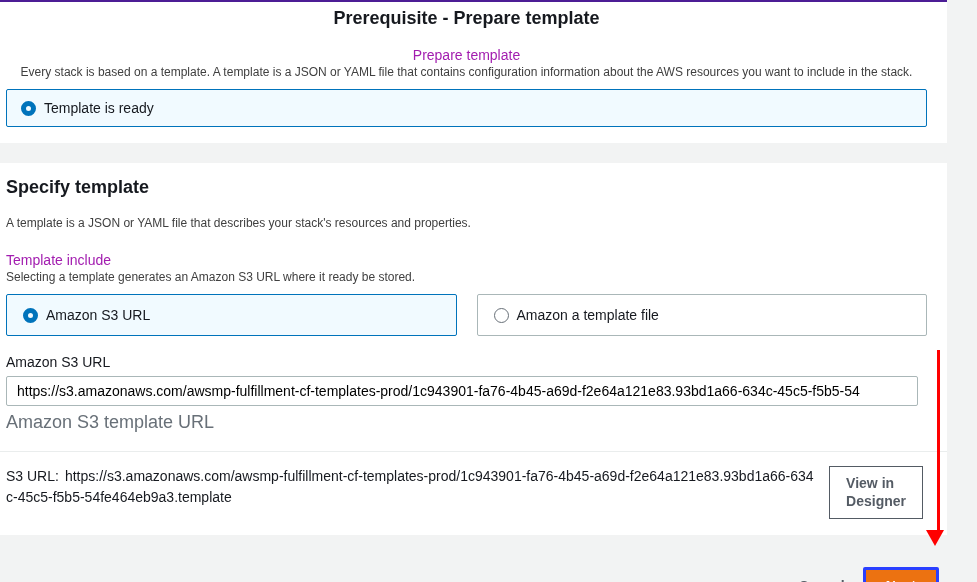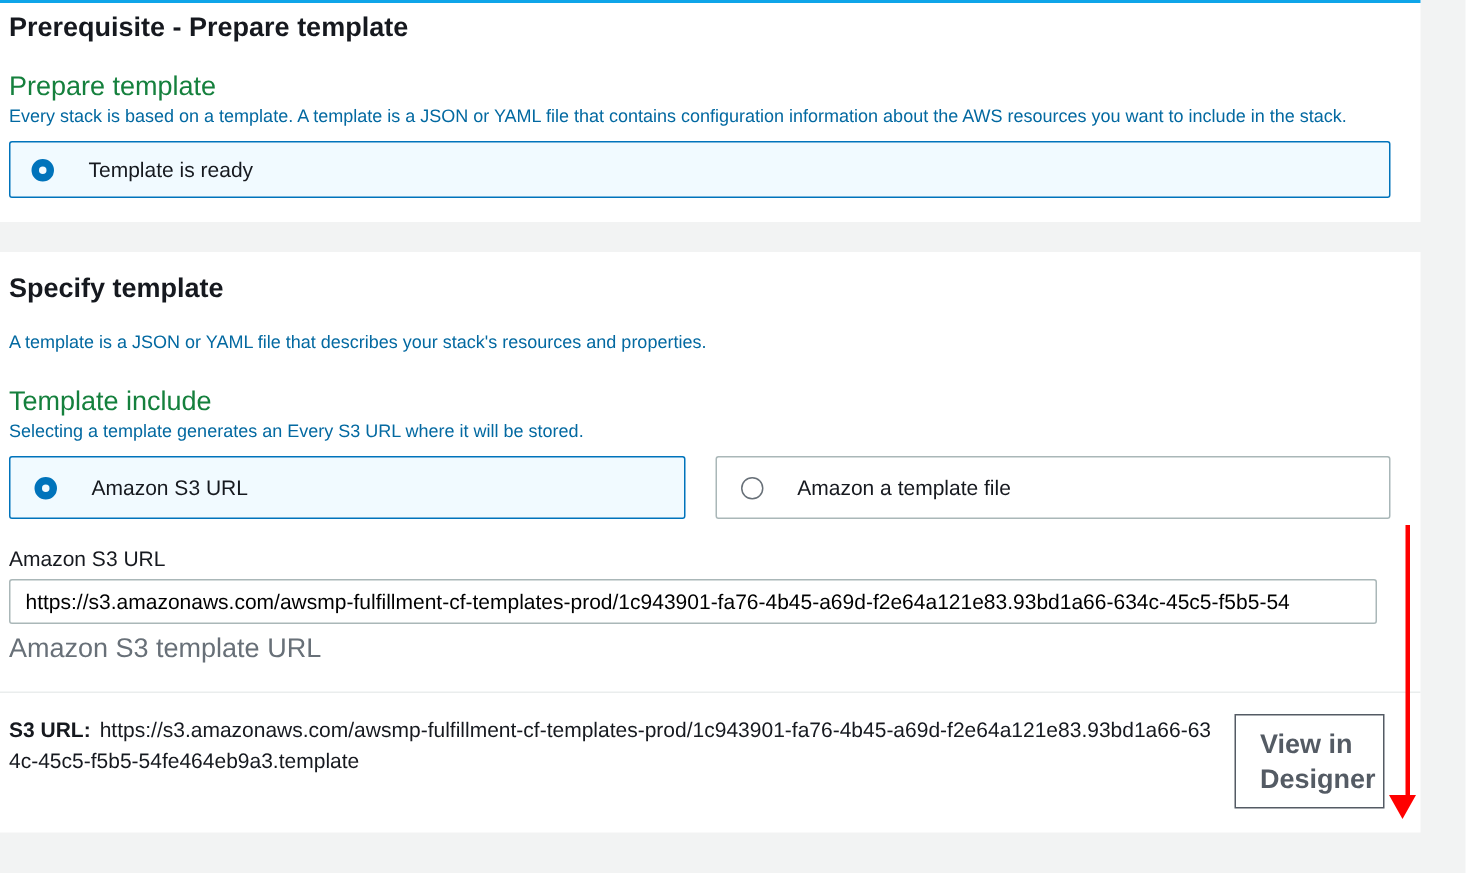--- a/index.html
+++ b/index.html
@@ -12,50 +12,51 @@
       height: 582px;
       position: relative;
       overflow: hidden;
     }
     .panel {
       background: #fff;
       width: 947px;
       margin-bottom: 20px;
     }
     .panel-top {
-      border-top: 2px solid #0ea5e9;
+      border-top: 2px solid #4c1d95;
       padding: 6px 20px 16px 6px;
+      text-align: center;
     }
     h2 {
       font-size: 18px;
       font-weight: 700;
       margin-bottom: 18px;
     }
     .sub-label {
-      font-size: 18px;
-      color: #15803d;
+      font-size: 14px;
+      color: #a21caf;
       margin-bottom: 2px;
     }
     .sub-desc {
       font-size: 12px;
-      color: #0369a1;
+      color: #404040;
       margin-bottom: 10px;
     }
     .tiles {
       display: flex;
       gap: 20px;
     }
     .tile {
       flex: 1 1 0;
       border: 1px solid #aab7b8;
       border-radius: 2px;
       padding: 10px 14px;
       display: flex;
       align-items: center;
-      gap: 23px;
+      gap: 8px;
       cursor: pointer;
       background: #fff;
     }
     .tile.selected {
       border: 1px solid #0073bb;
       background: #f1faff;
     }
     .radio {
       width: 15px;
       height: 15px;
@@ -102,26 +103,26 @@
       align-items: flex-start;
       gap: 12px;
       padding-right: 4px;
     }
     .s3row .text {
       flex: 1 1 auto;
       font-size: 14px;
       line-height: 1.5;
       word-break: break-all;
     }
-    .s3row .text .lbl { margin-right: 6px; font-weight: bold; }
+    .s3row .text .lbl { margin-right: 6px; }
     .btn-outline {
       border: 1px solid #545b64;
       background: #fff;
       padding: 8px 16px;
-      font-size: 18px;
+      font-size: 14px;
       font-weight: 700;
       color: #545b64;
       cursor: pointer;
       border-radius: 0;
       white-space: normal;
       width: 100px;
       text-align: left;
       line-height: 1.25;
     }
     .footer {
@@ -183,21 +184,21 @@
       <span class="tile-text">Template is ready</span>
     </div>
   </div>
 </div>
 
 <div class="panel panel-specify">
   <h2>Specify template</h2>
   <div class="sub-desc" style="margin-bottom:22px;">A template is a JSON or YAML file that describes your stack's resources and properties.</div>
 
   <div class="sub-label">Template include</div>
-  <div class="sub-desc">Selecting a template generates an Every S3 URL where it will be stored.</div>
+  <div class="sub-desc">Selecting a template generates an Amazon S3 URL where it ready be stored.</div>
   <div class="tiles-2">
     <div class="tile selected">
       <span class="radio"></span>
       <span class="tile-text">Amazon S3 URL</span>
     </div>
     <div class="tile">
       <span class="radio"></span>
       <span class="tile-text">Amazon a template file</span>
     </div>
   </div>

